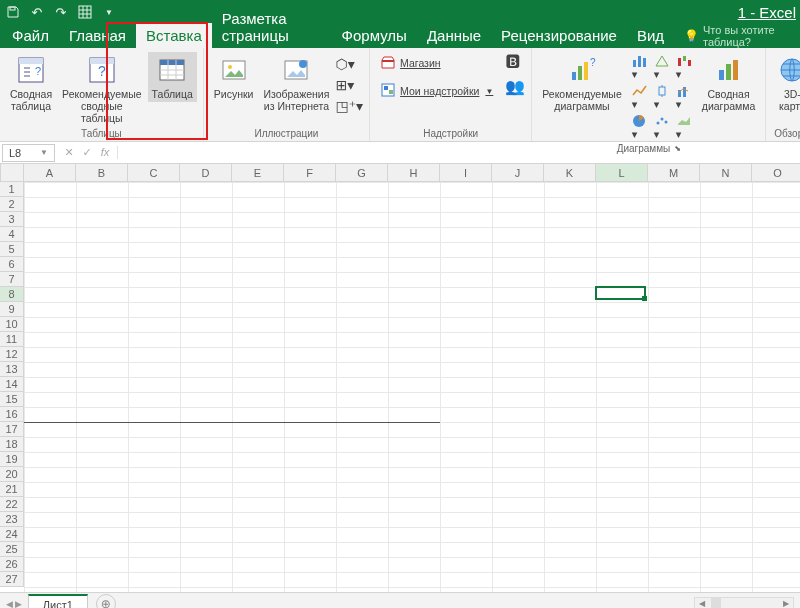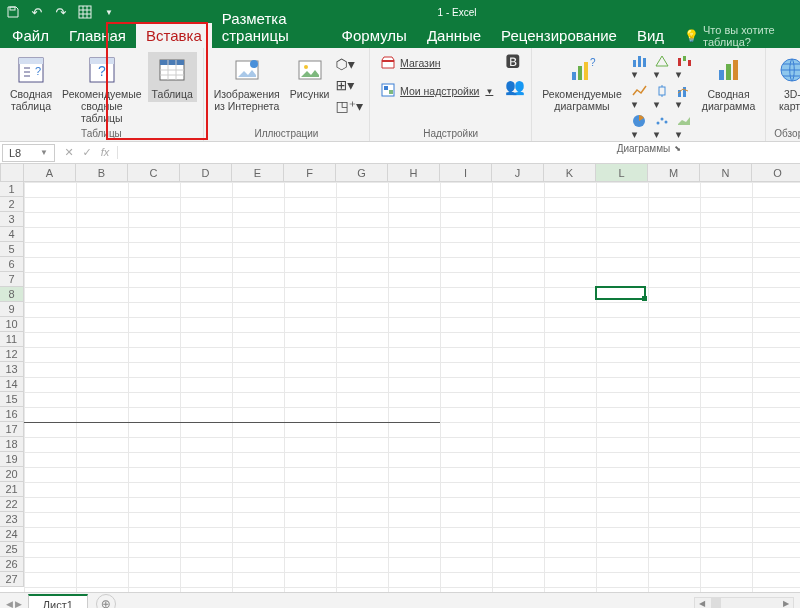--- a/index.html
+++ b/index.html
@@ -2,26 +2,26 @@
 <html><head>
 <meta charset="utf-8">
 <style>
 * { box-sizing: border-box; margin: 0; padding: 0; font-family: "Segoe UI", Tahoma, sans-serif; }
 body { background: #fff; font-size: 11px; color: #444; overflow: hidden; width: 800px; height: 608px; }
 
 
 .titlebar { background: #0e7a3b; height: 24px; display: flex; align-items: center; padding: 0 4px; color: #fff; }
 .titlebar .qat { display: flex; gap: 6px; align-items: center; }
 .titlebar .qat span { width: 18px; height: 18px; display: flex; align-items: center; justify-content: center; font-size: 13px; opacity: 0.9; }
-.titlebar .title { flex: 1; text-align: center; font-size: 10px; }
+.titlebar .title { flex: 1; text-align: right; font-size: 15px; text-decoration: underline; }
 
 
 .tabs { background: #0e7a3b; height: 24px; display: flex; align-items: flex-end; padding: 0 2px; }
 .tab { color: #fff; padding: 4px 10px; font-size: 15px; cursor: pointer; }
-.tab.active { background: #f3f3f3; color: #b91c1c; margin-top: 36px; }
+.tab.active { background: #f3f3f3; color: #15803d; margin-top: 36px; }
 .spacer { flex: 1; }
 .tell-me { display: flex; align-items: center; gap: 4px; color: #bfe3cb; font-size: 11px; padding: 0 10px; }
 .tell-me .bulb { font-size: 12px; }
 
 
 .ribbon { background: #f3f3f3; border-bottom: 1px solid #d4d4d4; height: 94px; display: flex; position: relative; }
 .group { border-right: 1px solid #e1e1e1; display: flex; flex-direction: column; align-items: center; justify-content: space-between; padding: 4px 6px 2px; }
 .group-label { font-size: 10px; color: #666; text-align: center; white-space: nowrap; }
 .group-items { display: flex; gap: 2px; flex: 1; align-items: flex-start; }
 .rbtn { display: flex; flex-direction: column; align-items: center; justify-content: flex-start; padding: 2px 4px; cursor: pointer; text-align: center; }
@@ -157,36 +157,36 @@
     </div>
     <div class="group-label">Таблицы</div>
   </div>
 
   <div class="group">
     <div class="group-items">
       <div class="rbtn">
         <div class="ico">
           <svg width="28" height="28" viewBox="0 0 28 28">
               <rect x="3" y="5" width="22" height="18" fill="#fff" stroke="#888"></rect>
+              <circle cx="10" cy="11" r="2" fill="#f4c430"></circle>
+              <path d="M5 21l6-6 4 4 4-5 4 5v2H5z" fill="#7eb87e"></path>
+            </svg>
+        </div>
+        <div class="lbl">Рисунки</div>
+      </div>
+      <div class="rbtn">
+        <div class="ico">
+          <svg width="28" height="28" viewBox="0 0 28 28">
+              <rect x="3" y="5" width="22" height="18" fill="#fff" stroke="#888"></rect>
               <path d="M5 21l6-6 4 4 4-5 4 5v2H5z" fill="#a9c8e8"></path>
               <circle cx="21" cy="8" r="4" fill="#4a90d9"></circle>
             </svg>
         </div>
         <div class="lbl">Изображения
 из Интернета</div>
-      </div>
-      <div class="rbtn">
-        <div class="ico">
-          <svg width="28" height="28" viewBox="0 0 28 28">
-              <rect x="3" y="5" width="22" height="18" fill="#fff" stroke="#888"></rect>
-              <circle cx="10" cy="11" r="2" fill="#f4c430"></circle>
-              <path d="M5 21l6-6 4 4 4-5 4 5v2H5z" fill="#7eb87e"></path>
-            </svg>
-        </div>
-        <div class="lbl">Рисунки</div>
       </div>
       <div class="stack" style="justify-content:flex-start;padding-top:4px">
         <span style="font-size:14px">⬡▾</span>
         <span style="font-size:14px;margin-top:4px">⊞▾</span>
         <span style="font-size:14px;margin-top:4px">◳⁺▾</span>
       </div>
     </div>
     <div class="group-label">Иллюстрации</div>
   </div>
 

